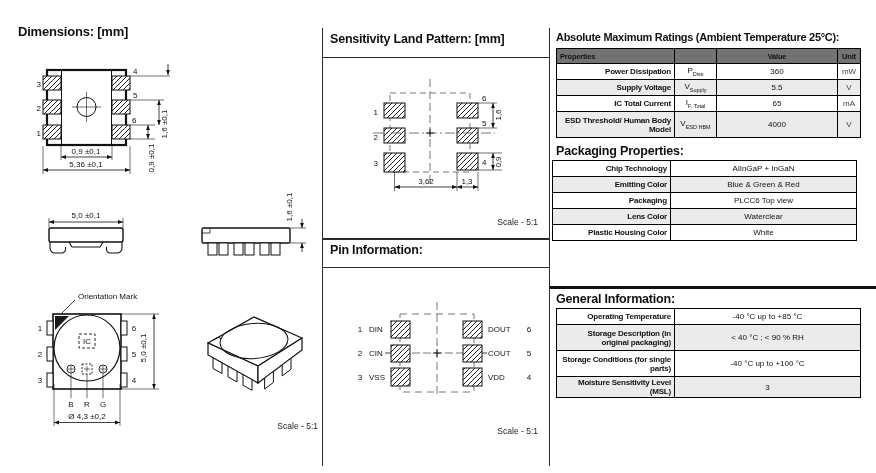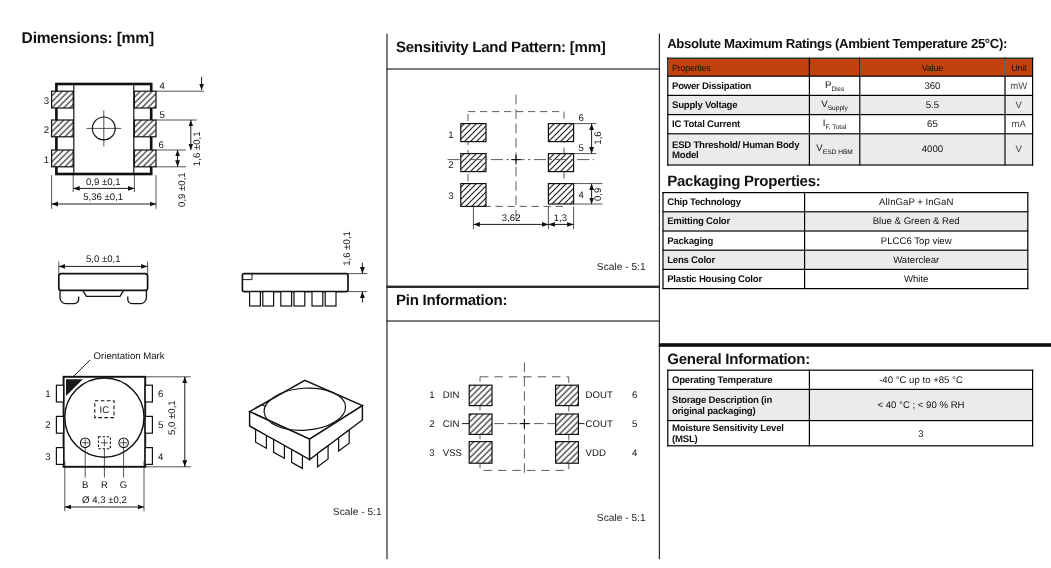--- a/index.html
+++ b/index.html
@@ -7,24 +7,24 @@
         font-family:"Liberation Sans",sans-serif;color:#111}
   .sec-title{position:absolute;font-weight:bold;font-size:12.5px;letter-spacing:-0.2px;white-space:nowrap}
   .vline{position:absolute;width:1px;background:#2a2a2a}
   .hline{position:absolute;height:1px;background:#2a2a2a}
   .hbar{position:absolute;height:3px;background:#111}
   .scale{position:absolute;width:80px;text-align:right;font-size:8.5px;color:#222}
   
   table{border-collapse:collapse;table-layout:fixed;position:absolute;background:#fff}
   .dtab{border:1.5px solid #000}
   .dtab td,.dtab th{border:1px solid #000;padding:1px 3px;font-size:8px;vertical-align:middle;overflow:hidden}
-  .dtab th{background:#c2410c;font-weight:normal;height:12px;text-align:center;font-size:7.5px;letter-spacing:-0.2px}
+  .dtab th{background:#737373;font-weight:bold;height:12px;text-align:center;font-size:7.5px;letter-spacing:-0.2px}
   .dtab th.pl{text-align:left}
   .dtab td{height:13px}
-  .prop{font-weight:bold;font-size:7.5px;letter-spacing:-0.2px;text-align:left}
+  .prop{font-weight:bold;font-size:7.5px;letter-spacing:-0.2px;text-align:right}
   .ctr{text-align:center}
   .unit{color:#444;text-align:center}
   .dtab tbody tr:nth-child(even){background:#ebebeb}
   sub{font-size:5.5px}
   svg{position:absolute;overflow:visible}
   svg text{font-family:"Liberation Sans",sans-serif;font-size:8px;fill:#111}
 </style>
 </head>
 <body>
 
@@ -361,20 +361,24 @@
       </colgroup>
     <tbody>
       <tr style="height:16px">
         <td class="prop">Operating Temperature</td>
         <td class="ctr">-40 °C up to +85 °C</td>
       </tr>
       <tr style="height:26px">
         <td class="prop">Storage Description (in original packaging)</td>
         <td class="ctr">&lt;  40 °C ; &lt;  90 %  RH</td>
       </tr>
+      <tr style="height:26px">
+        <td class="prop">Storage Conditions (for single parts)</td>
+        <td class="ctr">-40 °C up to +100 °C</td>
+      </tr>
       <tr style="height:16px">
         <td class="prop">Moisture Sensitivity Level (MSL)</td>
         <td class="ctr">3</td>
       </tr>
     </tbody>
   </table>
 
 </div>
 
 </body></html>

